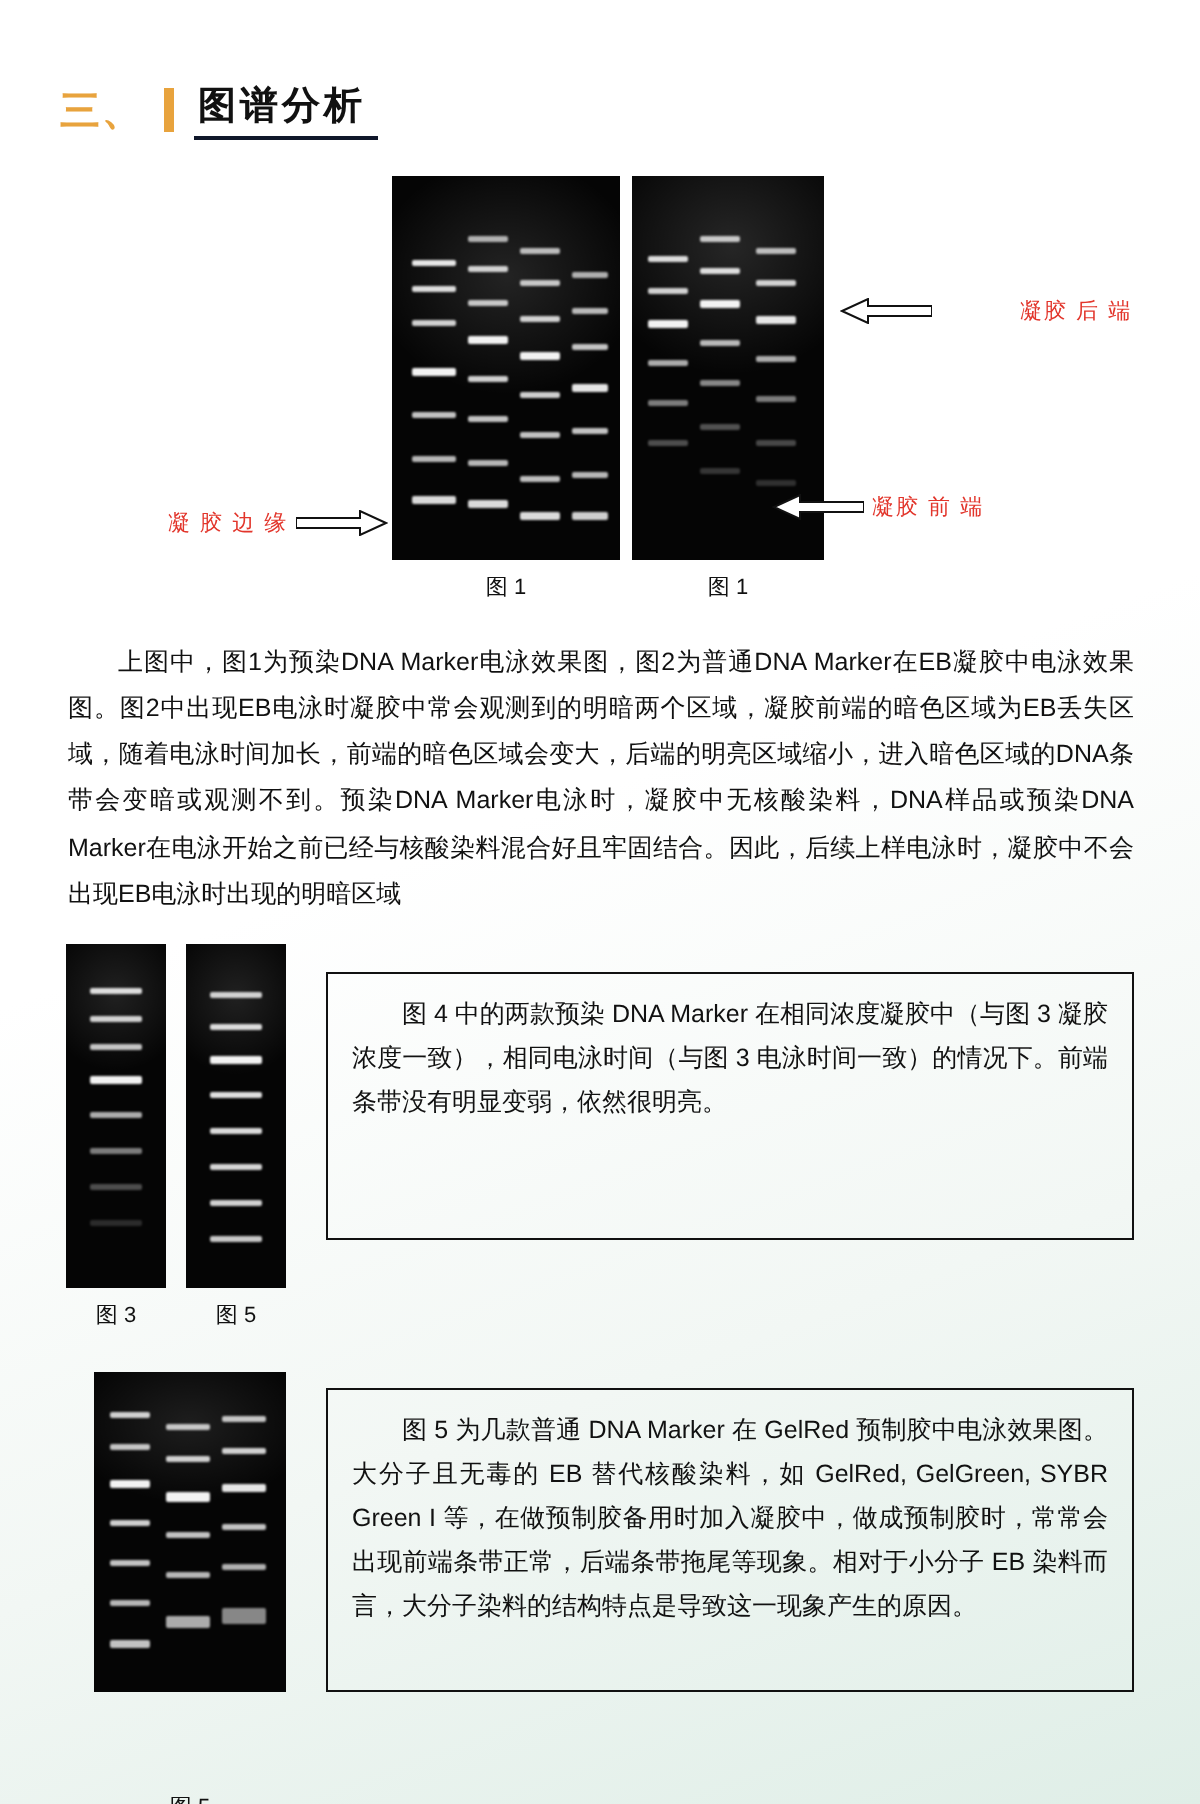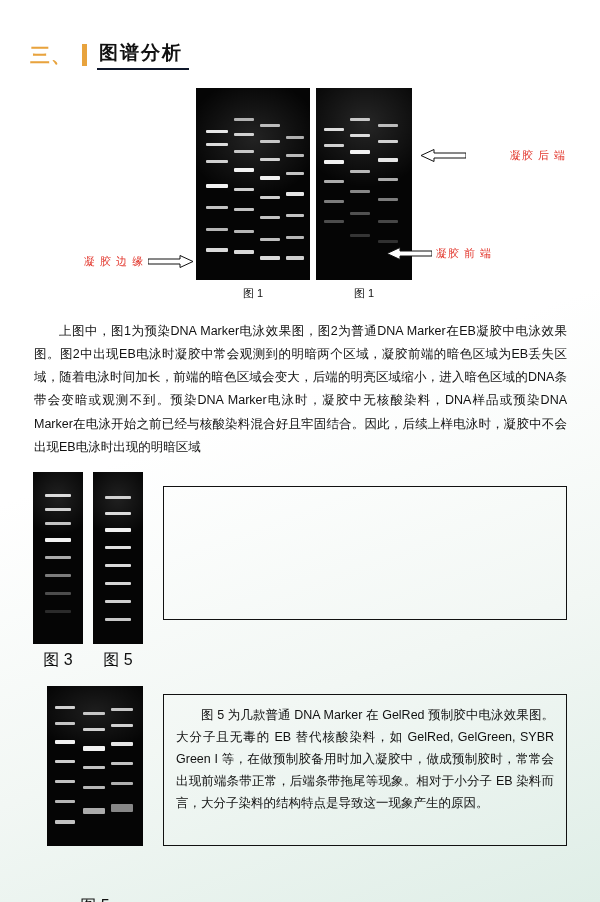--- a/index.html
+++ b/index.html
@@ -163,21 +163,21 @@
     left: 163px;
     top: 694px;
     width: 404px;
     height: 152px;
     padding: 10px 12px 8px 12px;
   }
   #box-bot p { margin: 0; text-indent: 2em; }
 
   .cap {
     position: absolute;
-    font-size: 16px;
+    font-size: 11px;
     color: #111;
     width: 60px;
     text-align: center;
   }
 </style>
 </head>
 <body>
 
 <div class="header">
   <span class="header-num">三、</span>
@@ -301,20 +301,21 @@
   <div class="band" style="left:12px; top:56px; width:26px; height:4px; opacity:1;"></div>
   <div class="band" style="left:12px; top:74px; width:26px; height:3px; opacity:.92;"></div>
   <div class="band" style="left:12px; top:92px; width:26px; height:3px; opacity:.9;"></div>
   <div class="band" style="left:12px; top:110px; width:26px; height:3px; opacity:.88;"></div>
   <div class="band" style="left:12px; top:128px; width:26px; height:3px; opacity:.86;"></div>
   <div class="band" style="left:12px; top:146px; width:26px; height:3px; opacity:.82;"></div>
 </div>
 <div class="cap" style="left:88px; top:650px;">图 5</div>
 
 <div id="box-mid" class="textbox">
+  <p>图 4 中的两款预染 DNA Marker 在相同浓度凝胶中（与图 3 凝胶浓度一致），相同电泳时间（与图 3 电泳时间一致）的情况下。前端条带没有明显变弱，依然很明亮。</p>
 </div>
 
 <div id="fig5-wrap" class="gel">
   <div class="glow" style="left:-14px; top:-14px; width:124px; height:80px; opacity:.45;"></div>
 
   <div class="band" style="left:8px; top:20px; width:20px; height:3px; opacity:.85;"></div>
   <div class="band" style="left:8px; top:36px; width:20px; height:3px; opacity:.8;"></div>
   <div class="band" style="left:8px; top:54px; width:20px; height:4px; opacity:1;"></div>
   <div class="band" style="left:8px; top:74px; width:20px; height:3px; opacity:.85;"></div>
   <div class="band" style="left:8px; top:94px; width:20px; height:3px; opacity:.8;"></div>

